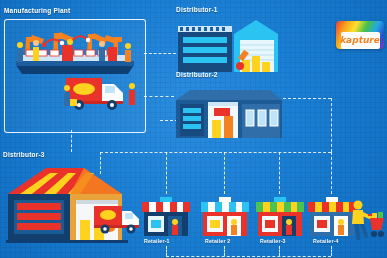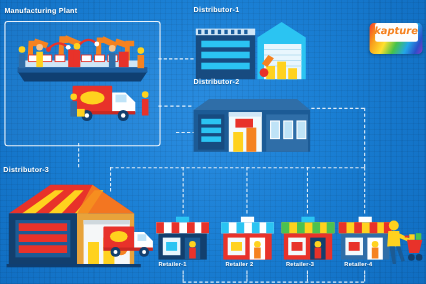--- a/index.html
+++ b/index.html
@@ -24,21 +24,21 @@
   
   #plant-frame{
     position:absolute;border:1px solid rgba(255,255,255,.9);border-radius:3px;
     background:rgba(255,255,255,.03);
   }
   svg{display:block;overflow:visible;}
   
   #kapture{
     position:absolute;border-radius:4px;overflow:hidden;
     background:linear-gradient(115deg,#f43b2f 0%,#f8a01c 18%,#ffe02e 36%,#46c24a 54%,#22a6e8 72%,#2b4fc9 88%,#8e37c4 100%);
-    display:flex;align-items:flex-start;justify-content:center;
+    display:flex;align-items:flex-end;justify-content:center;
     box-shadow:0 1px 3px rgba(0,0,0,.3);
   }
   #kapture .inner{
     background:#fdfdfd;border-radius:2px;width:calc(100% - 9px);height:calc(100% - 11px);
     display:flex;align-items:center;justify-content:center;
   }
   #kapture .word{
     color:#f58220;font-weight:bold;font-style:italic;
     font-family:"DejaVu Sans",sans-serif;line-height:1;
   }

